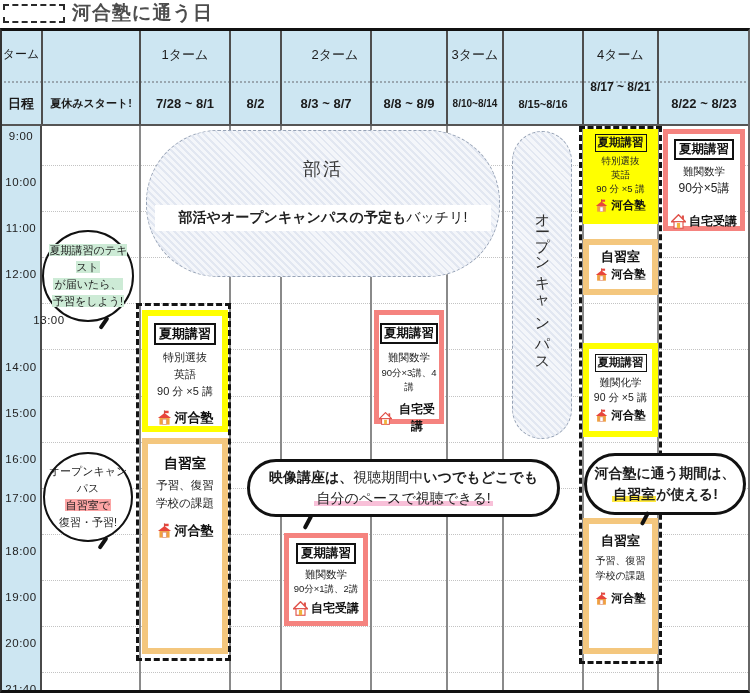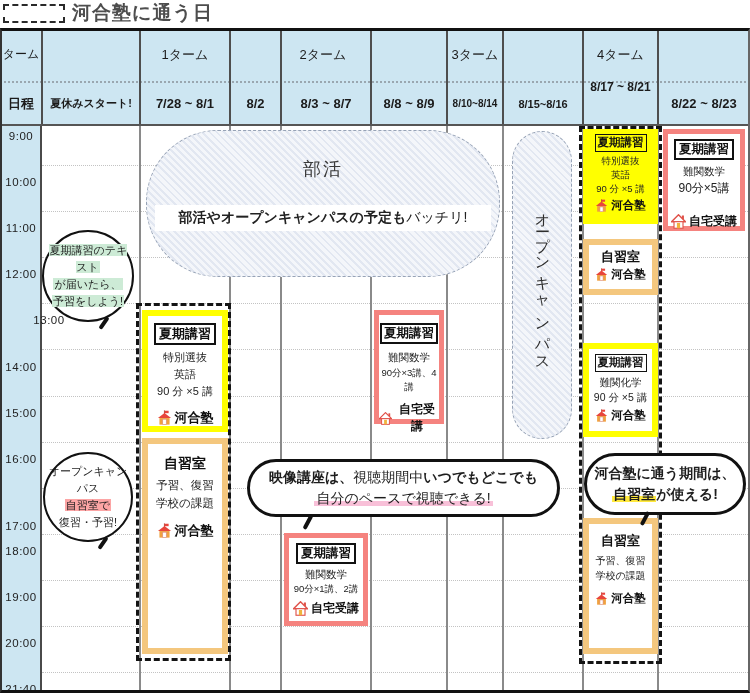--- a/index.html
+++ b/index.html
@@ -101,21 +101,21 @@
       <div class="hline" style="top: 626px;"></div>
       <div class="hline" style="top: 672.1px;"></div>
       <div class="tlabel" style="top: 130px;">9:00</div>
       <div class="tlabel" style="top: 176.1px;">10:00</div>
       <div class="tlabel" style="top: 222.2px;">11:00</div>
       <div class="tlabel" style="top: 268.3px;">12:00</div>
       <div class="tlabel" style="top: 314.4px; padding-left: 28px;">13:00</div>
       <div class="tlabel" style="top: 360.5px;">14:00</div>
       <div class="tlabel" style="top: 406.6px;">15:00</div>
       <div class="tlabel" style="top: 452.7px;">16:00</div>
-      <div class="tlabel" style="top: 520px;">17:00</div>
+      <div class="tlabel" style="top: 492px;">17:00</div>
       <div class="tlabel" style="top: 544.9px;">18:00</div>
       <div class="tlabel" style="top: 591px;">19:00</div>
       <div class="tlabel" style="top: 637.1px;">20:00</div>
       <div class="tlabel" style="top: 683.2px;">21:40</div>
     </div>
 
   <div class="bvl" style="left:139px"></div>
   <div class="bvl" style="left:229px"></div>
   <div class="bvl" style="left:280px"></div>
   <div class="bvl" style="left:370px"></div>
@@ -130,21 +130,21 @@
   <div class="hvl" style="left:280px"></div>
   <div class="hvl" style="left:370px"></div>
   <div class="hvl" style="left:446px"></div>
   <div class="hvl" style="left:502px"></div>
   <div class="hvl" style="left:582px"></div>
   <div class="hvl" style="left:657px"></div>
   <div class="hsolid"></div>
 
   <div class="hcell" style="left:0;top:28px;width:42px;height:53px;font-size:12px">ターム</div>
   <div class="hcell" style="left:140px;top:28px;width:90px;height:53px;font-size:13px">1ターム</div>
-  <div class="hcell" style="left:278px;top:28px;width:90px;height:53px;font-size:13px">2ターム</div>
+  <div class="hcell" style="left:290px;top:28px;width:90px;height:53px;font-size:13px">2ターム</div>
   <div class="hcell" style="left:447px;top:28px;width:56px;height:53px;font-size:13px">3ターム</div>
   <div class="hcell" style="left:583px;top:28px;width:75px;height:53px;font-size:13px">4ターム</div>
 
   <div class="hcell b" style="left:0;top:83px;width:42px;height:41px;font-size:13px">日程</div>
   <div class="hcell b" style="left:42px;top:83px;width:98px;height:41px;font-size:11px">夏休みスタート!</div>
   <div class="hcell b" style="left:140px;top:83px;width:90px;height:41px;font-size:13px">7/28 ~ 8/1</div>
   <div class="hcell b" style="left:230px;top:83px;width:51px;height:41px;font-size:13px">8/2</div>
   <div class="hcell b" style="left:281px;top:83px;width:90px;height:41px;font-size:13px">8/3 ~ 8/7</div>
   <div class="hcell b" style="left:371px;top:83px;width:76px;height:41px;font-size:13px">8/8 ~ 8/9</div>
   <div class="hcell b" style="left:447px;top:83px;width:56px;height:41px;font-size:10px">8/10~8/14</div>

